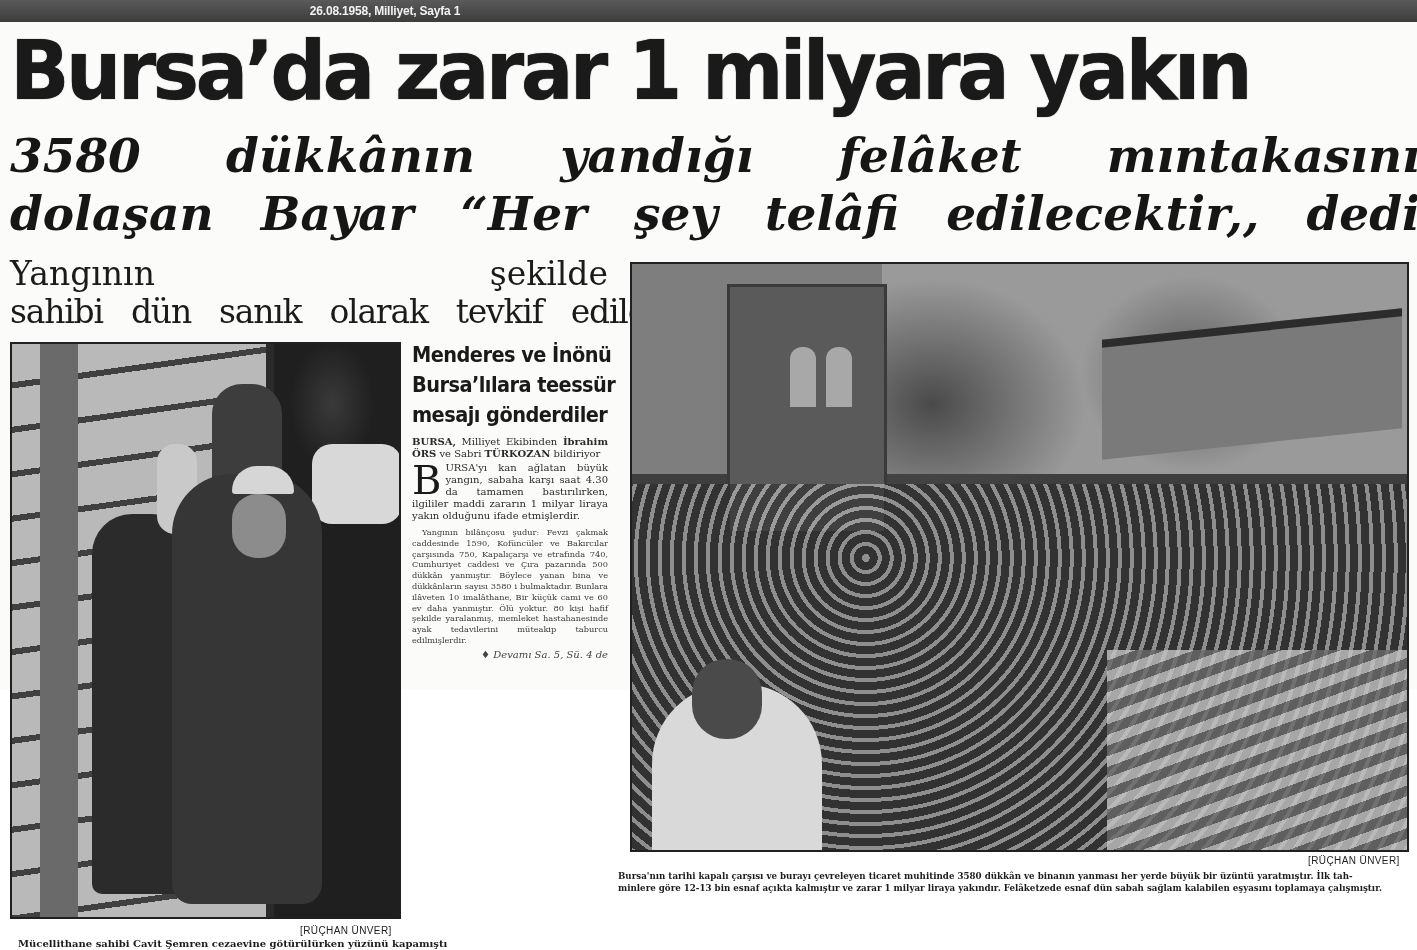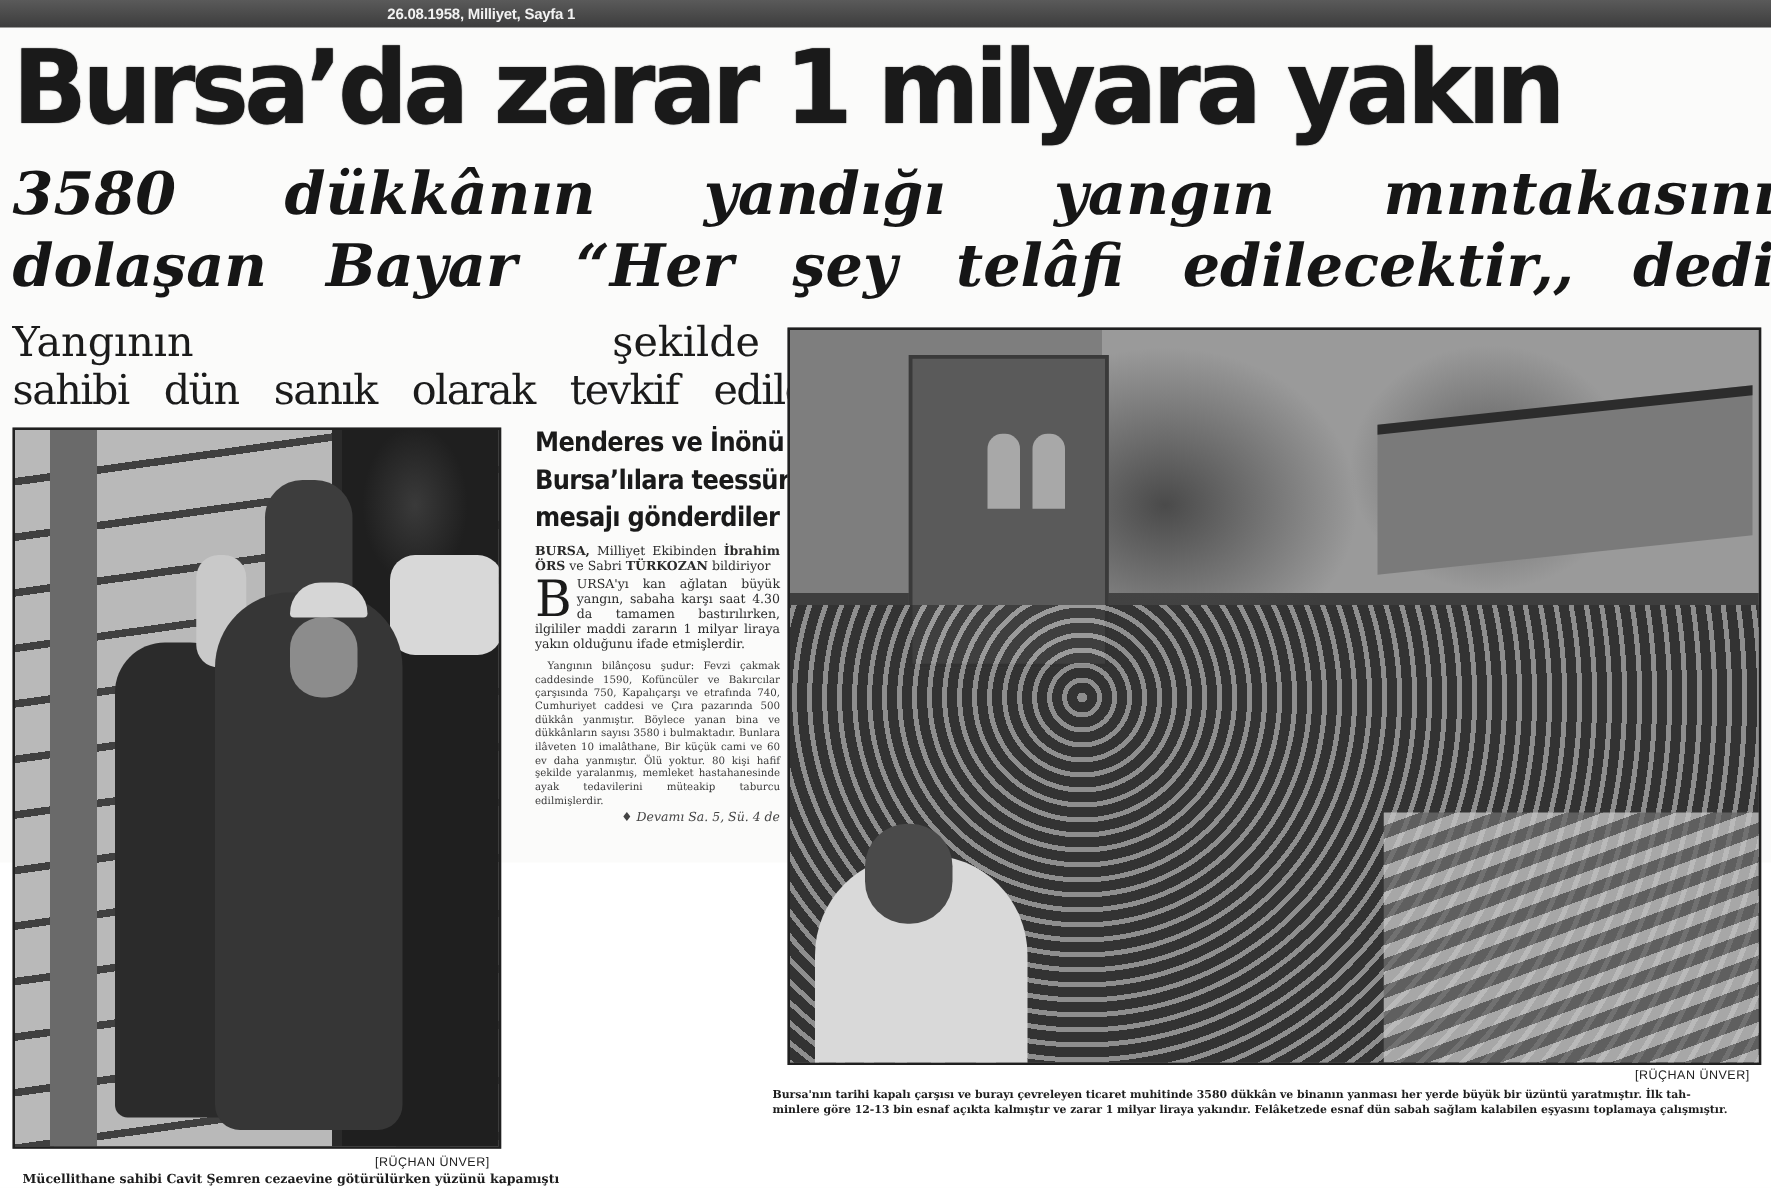--- a/index.html
+++ b/index.html
@@ -96,21 +96,21 @@
 
     .caption {
       position: absolute; font-family: "DejaVu Serif", serif; font-weight: bold; font-size: 9.2px; color: #1c1c1c;
       white-space: nowrap;
     }
     .caption-left { left: 18px; top: 916px; font-size: 10px; }
     .caption-right { left: 618px; top: 848px; line-height: 12px; font-size: 8.7px; }
 
     .col {
       position: absolute; left: 412px; top: 318px; width: 196px;
-      font-family: "DejaVu Serif", serif; color: #2a2a2a; margin-left: 16px;
+      font-family: "DejaVu Serif", serif; color: #2a2a2a;
     }
     .col-head {
       font-family: "DejaVu Sans", sans-serif; font-weight: bold; font-size: 21.5px; line-height: 30px;
       color: #1a1a1a; letter-spacing: -0.6px; transform: scaleX(0.9); transform-origin: left top; white-space: nowrap;
     }
     .byline { font-size: 10px; line-height: 11.5px; margin-top: 6px; text-align: justify; }
     .byline b { font-weight: bold; }
     .lead { font-size: 10px; line-height: 12px; margin-top: 3px; text-align: justify; position: relative; }
     .dropcap {
       float: left; font-size: 40px; line-height: 34px; margin: 1px 4px 0 0; font-weight: normal; color: #1a1a1a;
@@ -126,21 +126,21 @@
 </div>
 
 <div class="page">
 
   <div class="headline">Bursa’da zarar 1 milyara yakın</div>
 
   <div class="subhead l1">
     <span>3580</span>
     <span>dükkânın</span>
     <span>yandığı</span>
-    <span>yangın</span>
+    <span>felâket</span>
     <span>mıntakasını</span>
   </div>
   <div class="subhead l2">
     <span>dolaşan</span>
     <span>Bayar</span>
     <span>“Her</span>
     <span>şey</span>
     <span>telâfi</span>
     <span>edilecektir,,</span>
     <span>dedi</span>

